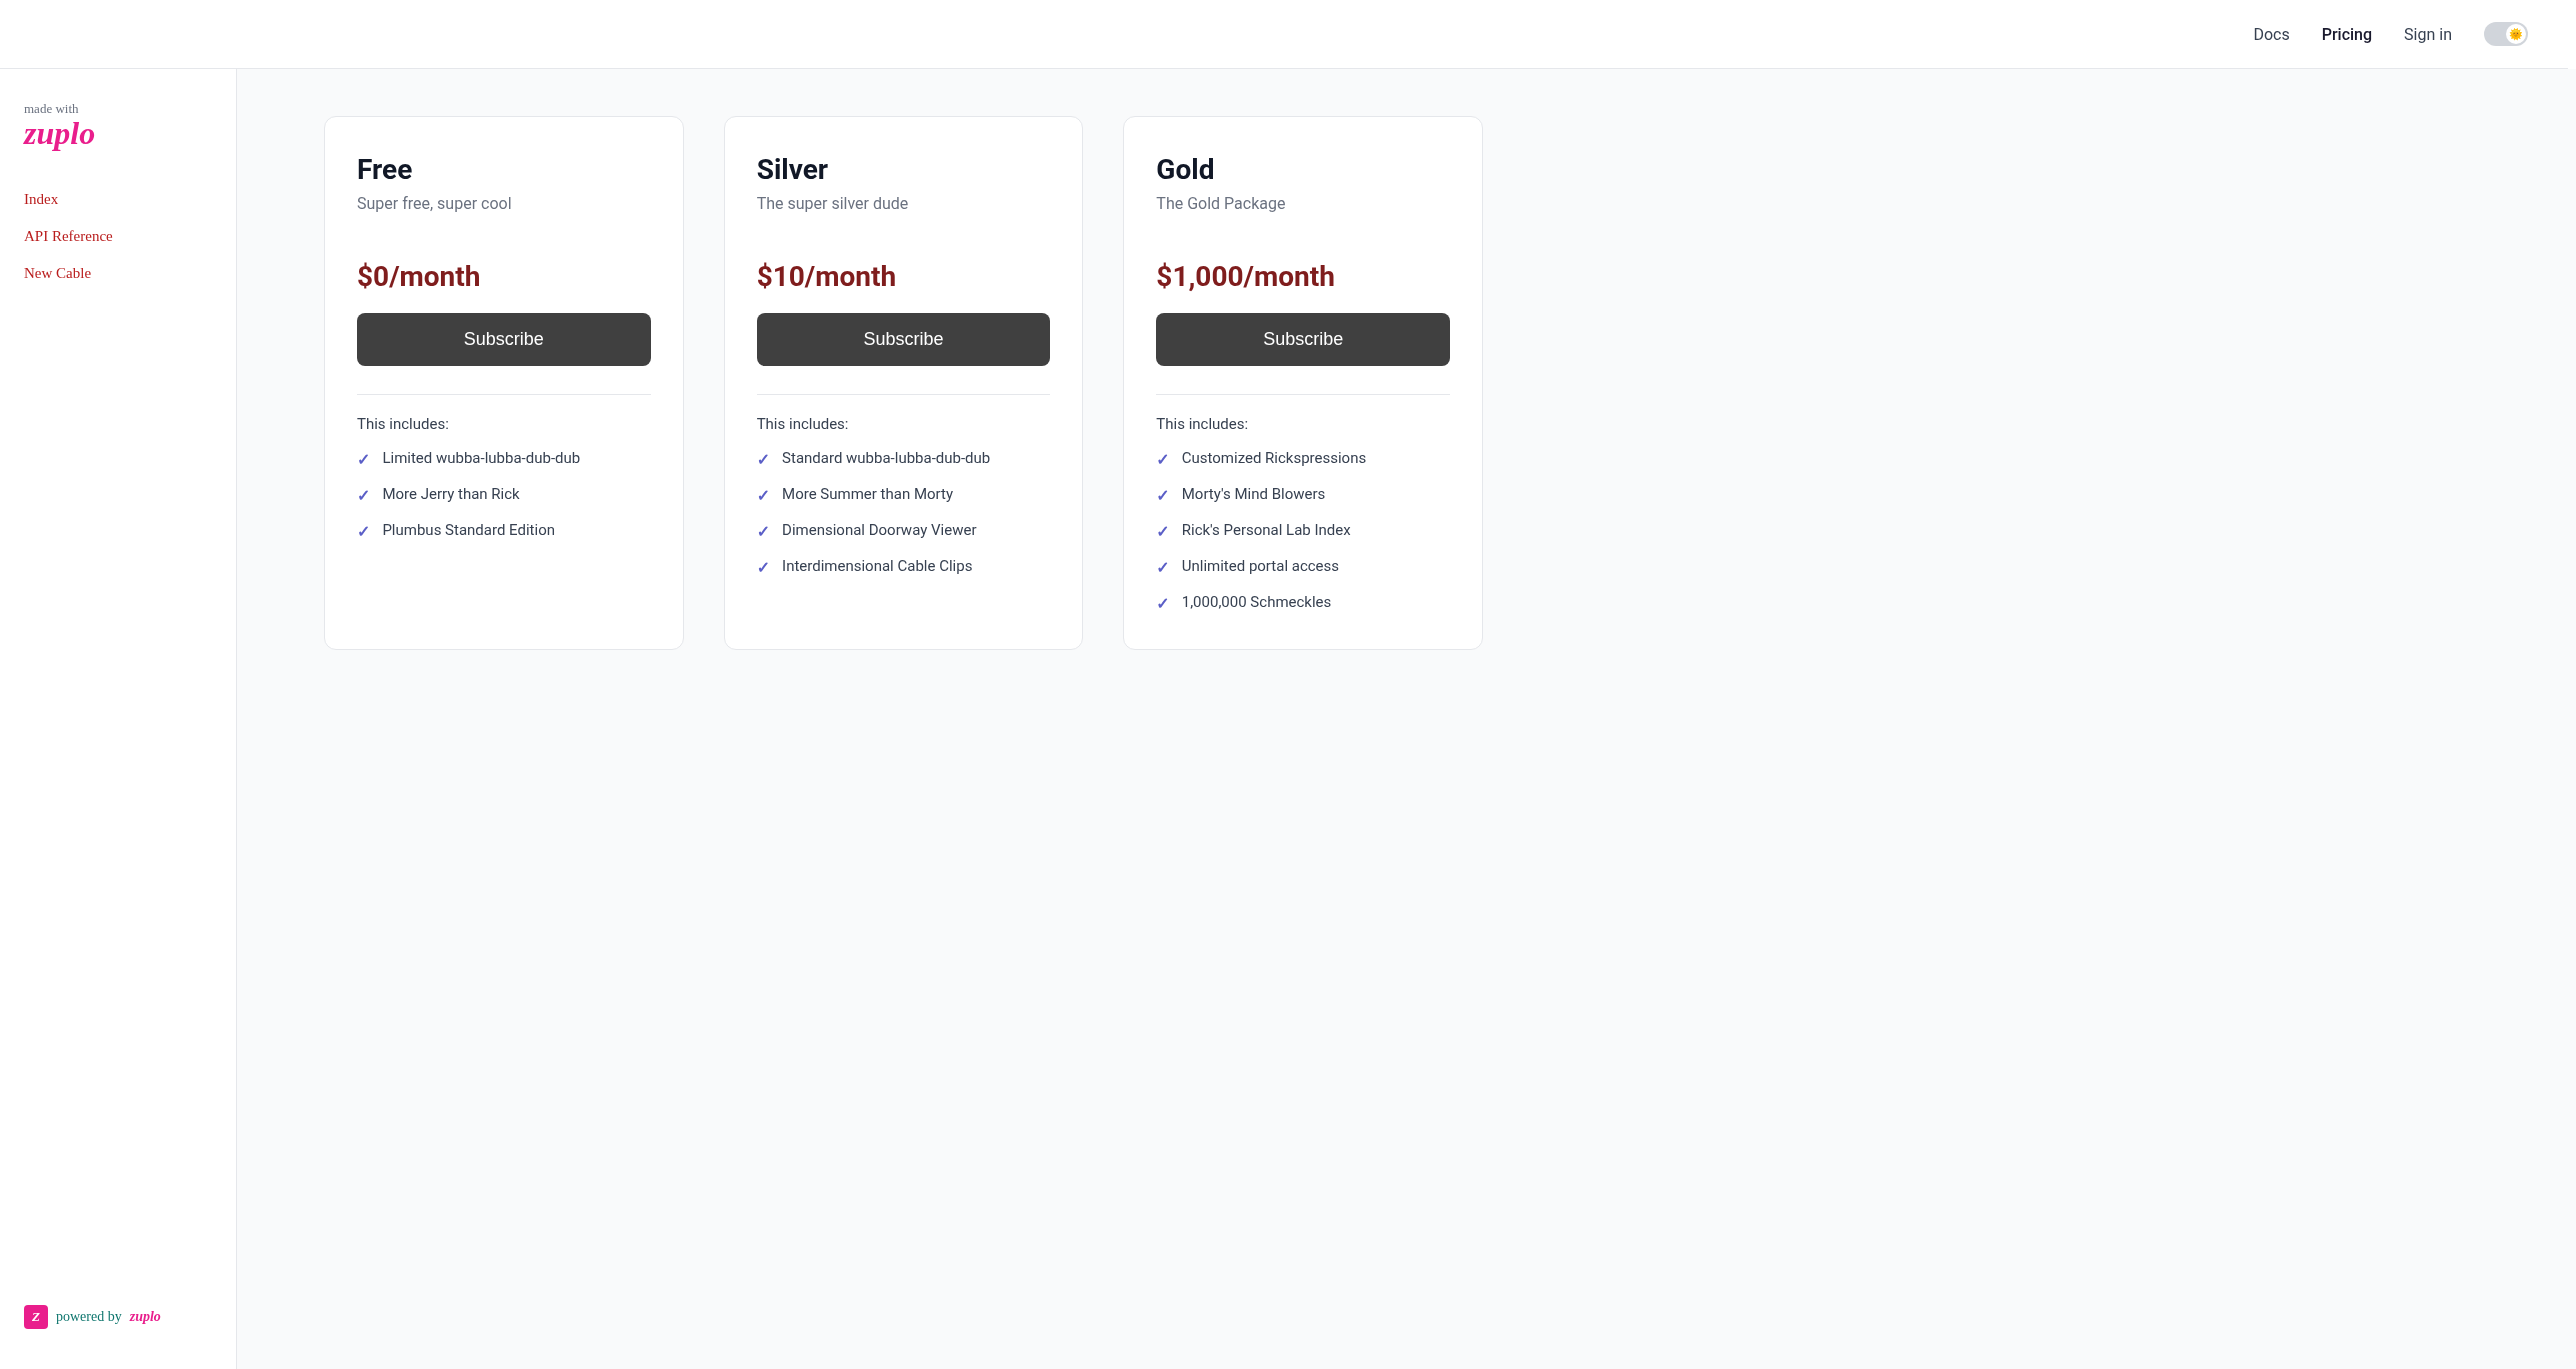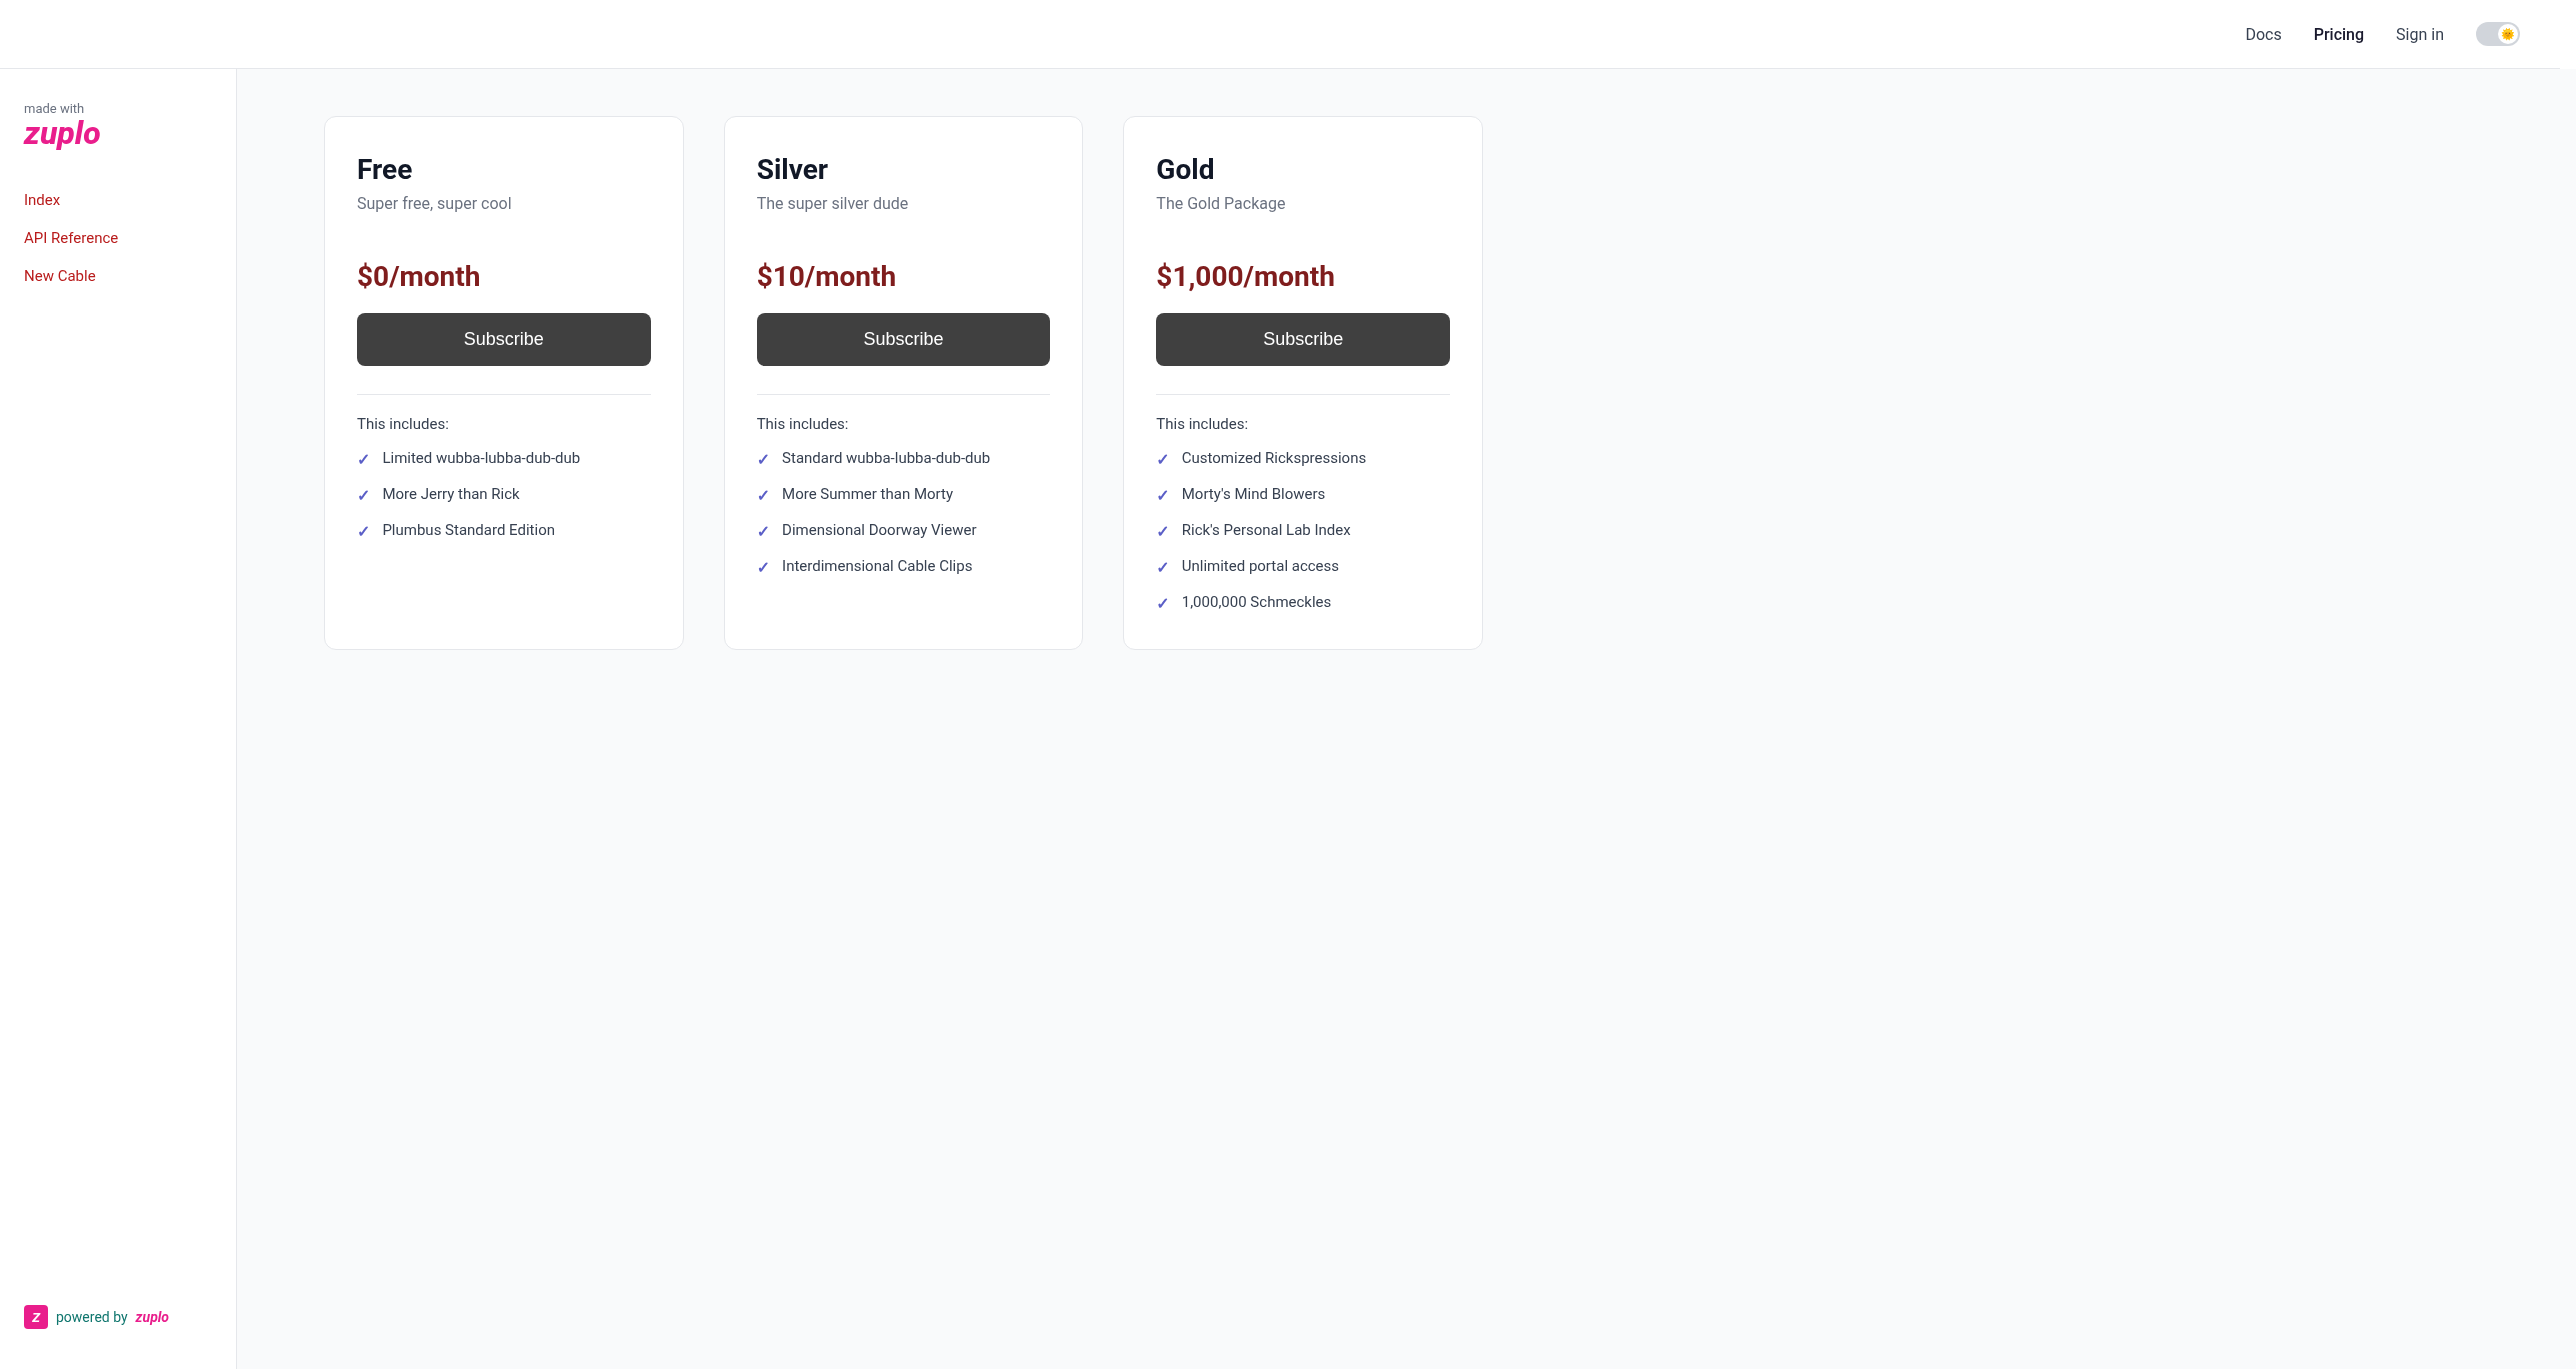--- a/index.html
+++ b/index.html
@@ -17,21 +17,21 @@
       display: flex;
       align-items: center;
       justify-content: flex-end;
       padding: 0 40px;
       height: 69px;
       border-bottom: 1px solid #e5e7eb;
       background: #fff;
       position: fixed;
       top: 0;
       left: 0;
-      right: 16px;
+      right: 8px;
       z-index: 100;
     }
     .nav-links {
       display: flex;
       align-items: center;
       gap: 32px;
     }
     .nav-link {
       font-size: 16px;
       color: #374151;
@@ -75,20 +75,21 @@
     
     .sidebar {
       width: 237px;
       min-width: 237px;
       border-right: 1px solid #e5e7eb;
       padding: 24px 0;
       display: flex;
       flex-direction: column;
       background: #fff;
       height: 100%;
+      font-family: Liberation Serif, serif;
     }
     .sidebar-logo {
       padding: 8px 24px 24px;
       display: flex;
       flex-direction: column;
       align-items: flex-start;
     }
     .logo-made-with {
       font-size: 13px;
       color: #6b7280;

